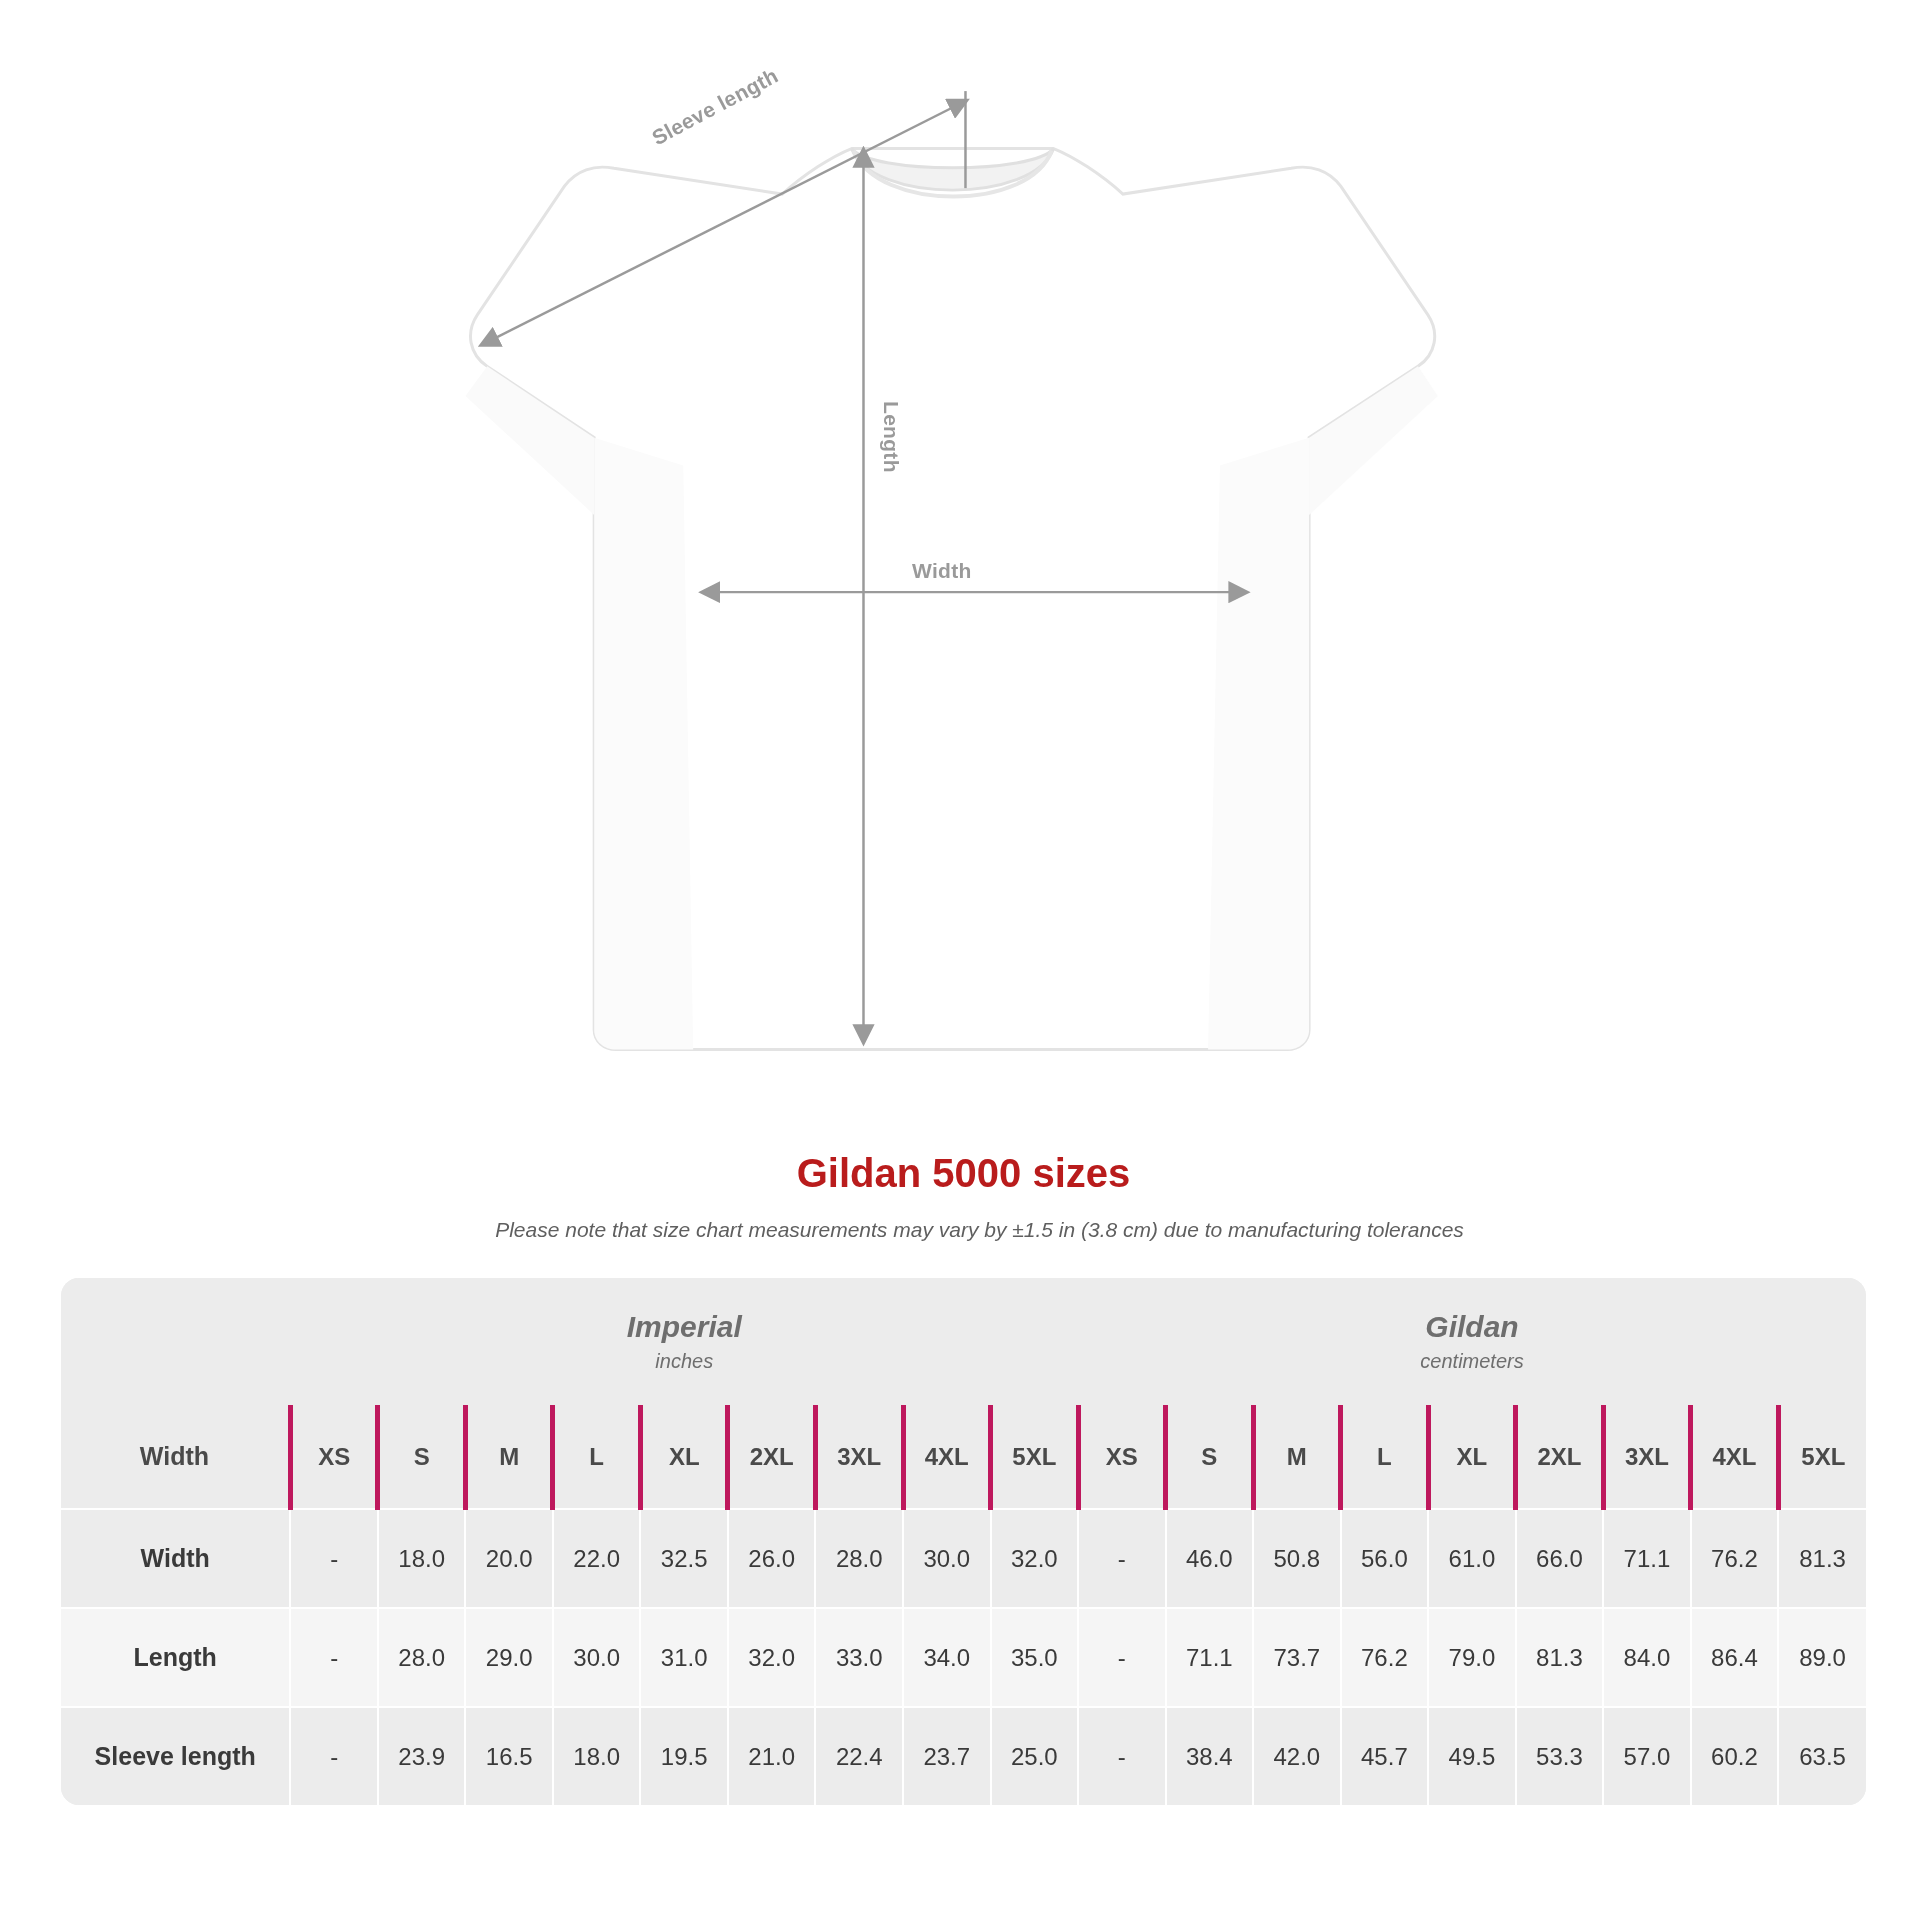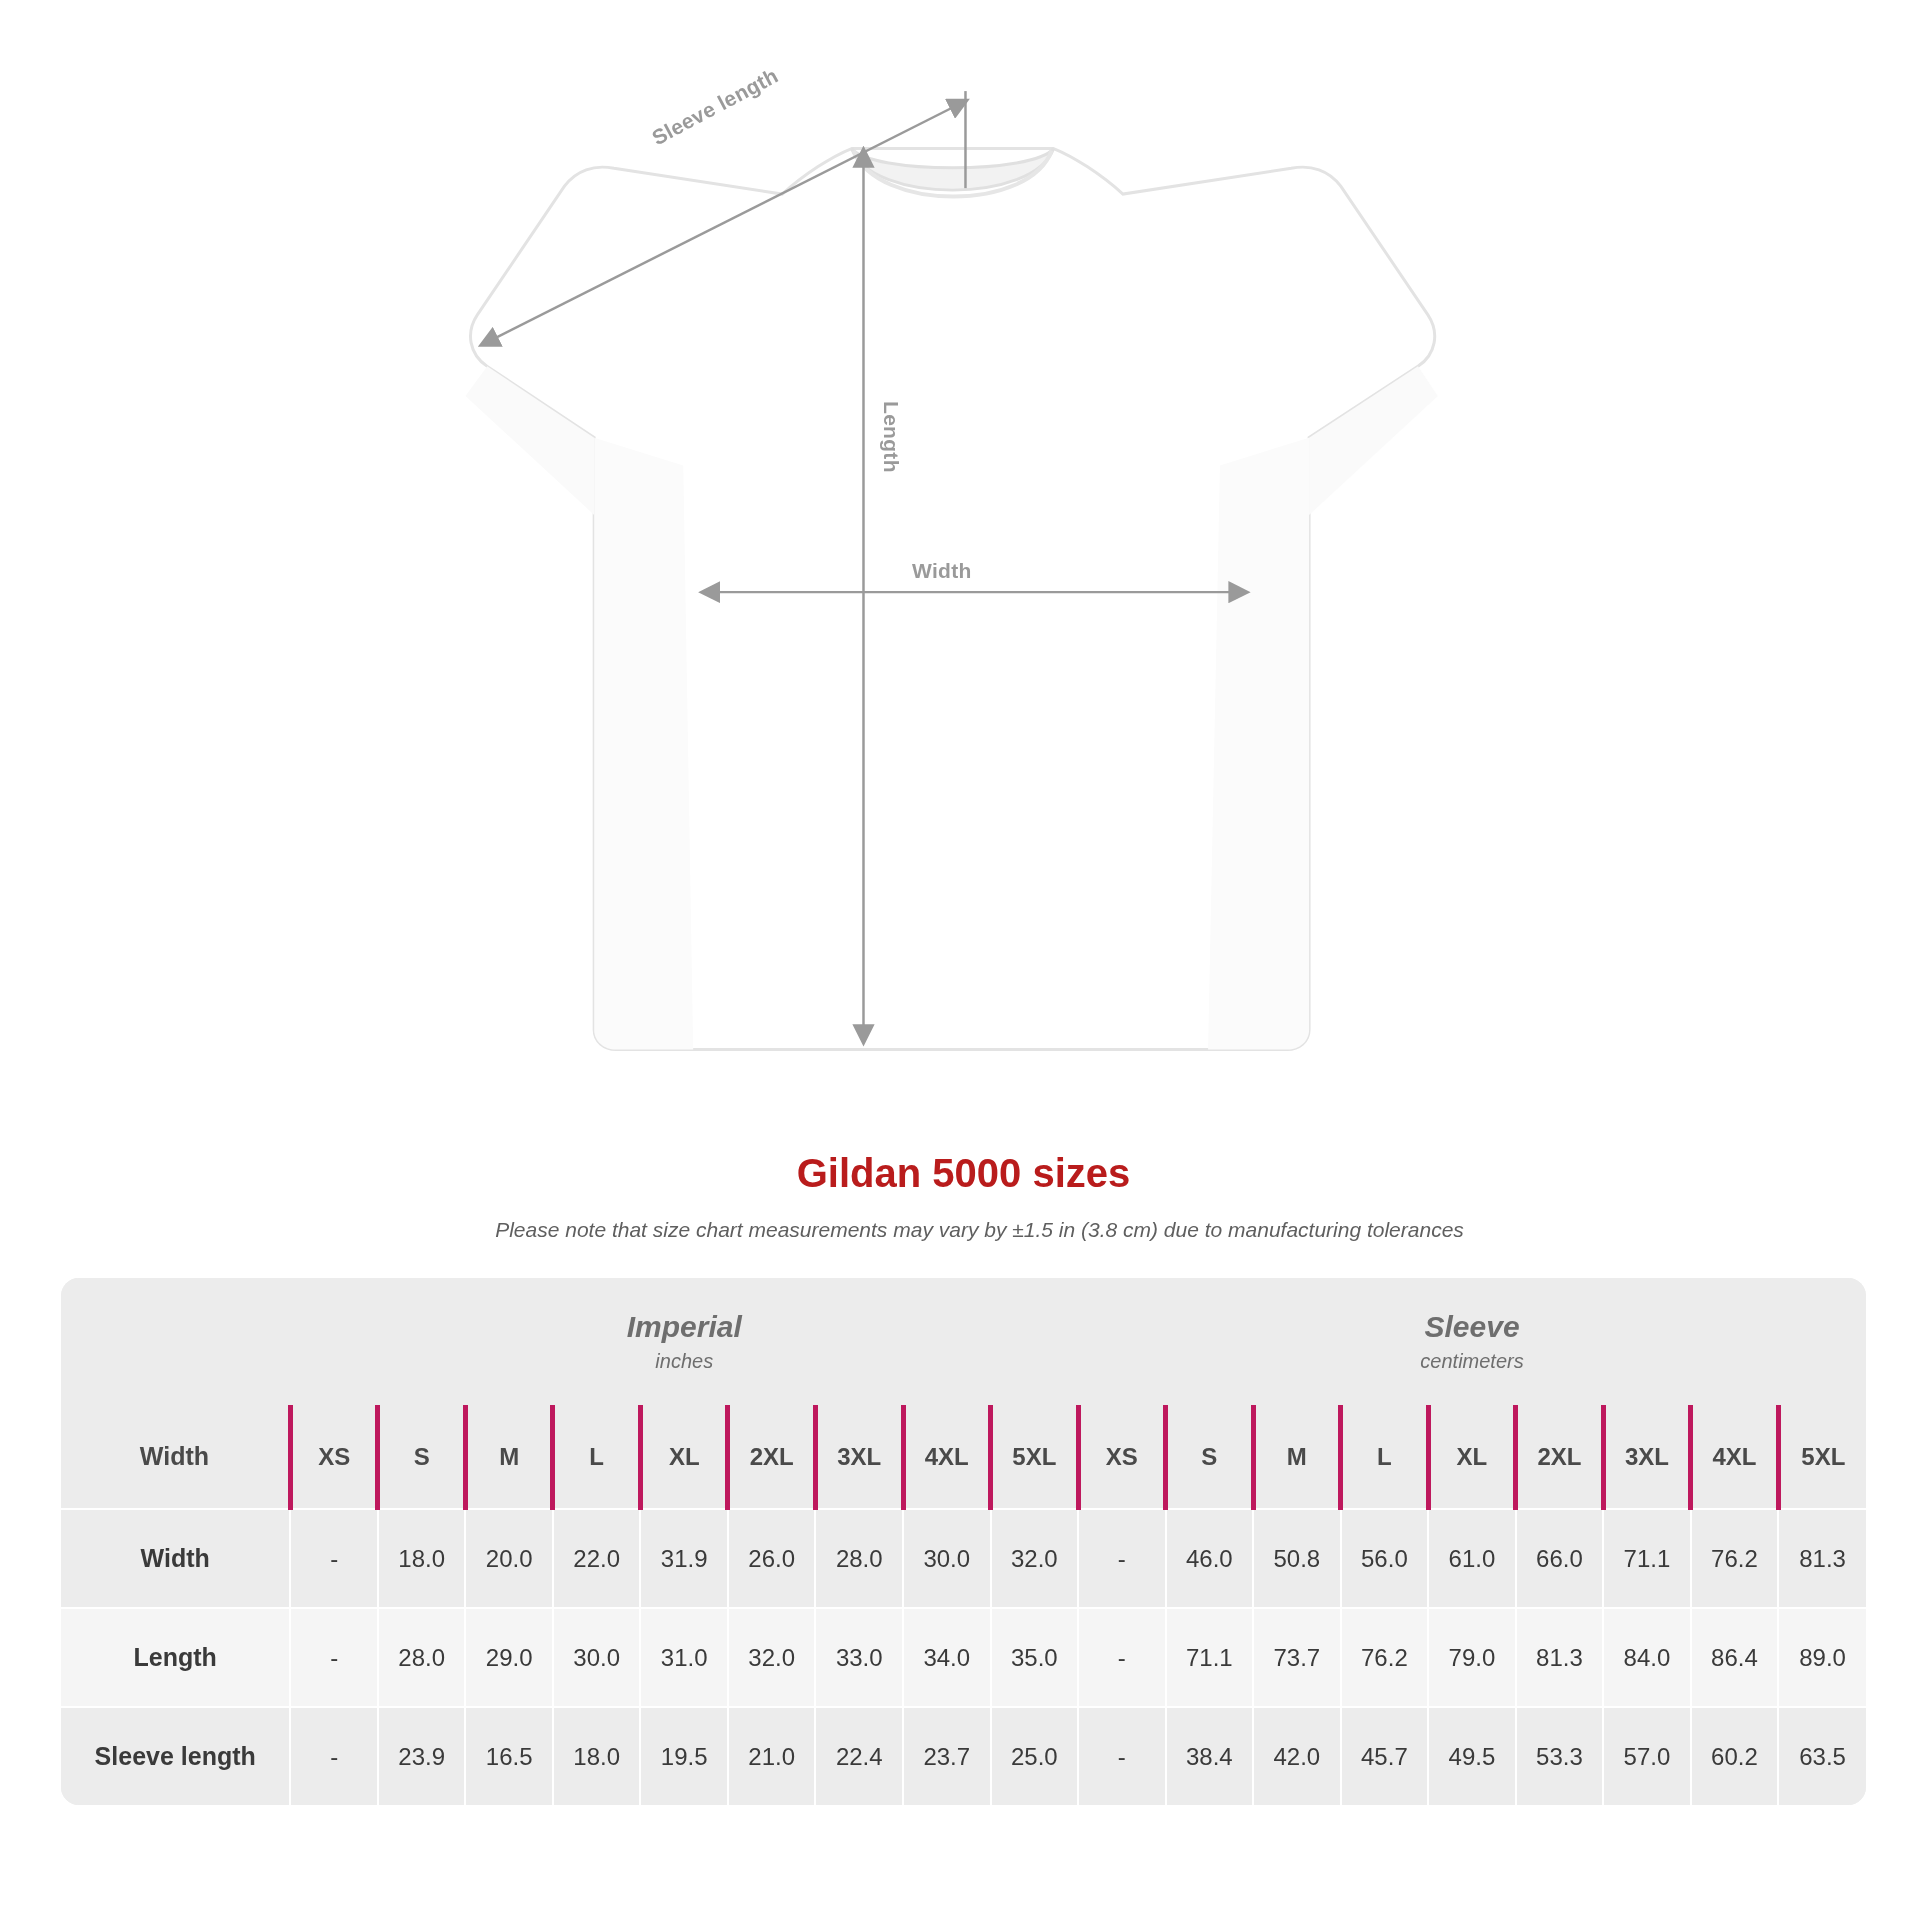--- a/index.html
+++ b/index.html
@@ -232,21 +232,21 @@
           <col class="col-cell">
       </colgroup>
       <tbody>
         <tr class="unit-head">
           <td></td>
           <td colspan="9">
             <div class="unit-name">Imperial</div>
             <div class="unit-sub">inches</div>
           </td>
           <td colspan="9">
-            <div class="unit-name">Sleeve</div>
+            <div class="unit-name">Gildan</div>
             <div class="unit-sub">centimeters</div>
           </td>
         </tr>
 
         <tr class="head-row">
           <td class="rowlabel-head">Width</td>
           <td>XS</td>
           <td>S</td>
           <td>M</td>
           <td>L</td>
@@ -265,21 +265,21 @@
           <td>4XL</td>
           <td>5XL</td>
         </tr>
 
         <tr class="data-row row-shade">
           <td class="rowlabel">Width</td>
           <td>-</td>
           <td>18.0</td>
           <td>20.0</td>
           <td>22.0</td>
-          <td>31.9</td>
+          <td>32.5</td>
           <td>26.0</td>
           <td>28.0</td>
           <td>30.0</td>
           <td>32.0</td>
           <td>-</td>
           <td>46.0</td>
           <td>50.8</td>
           <td>56.0</td>
           <td>61.0</td>
           <td>66.0</td>

